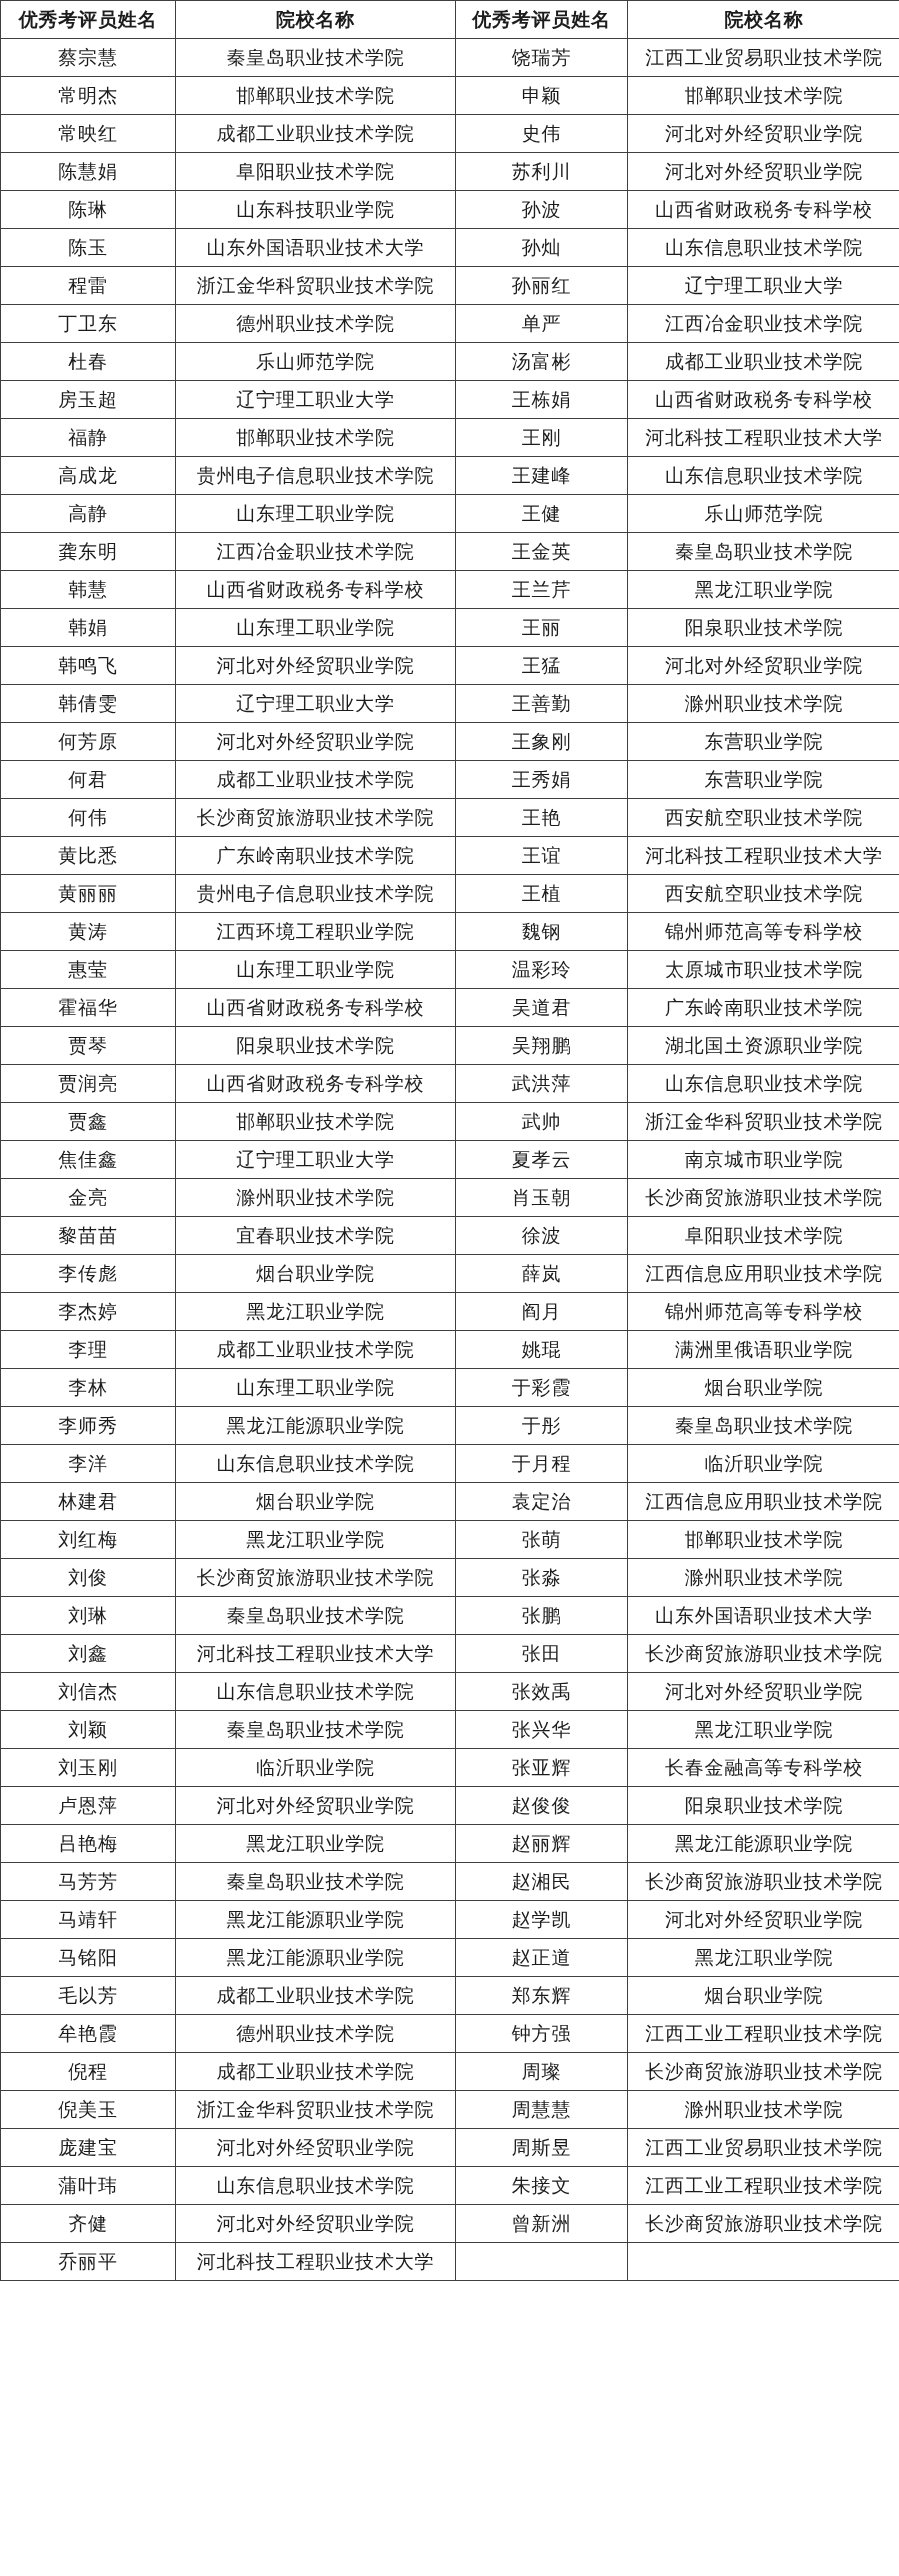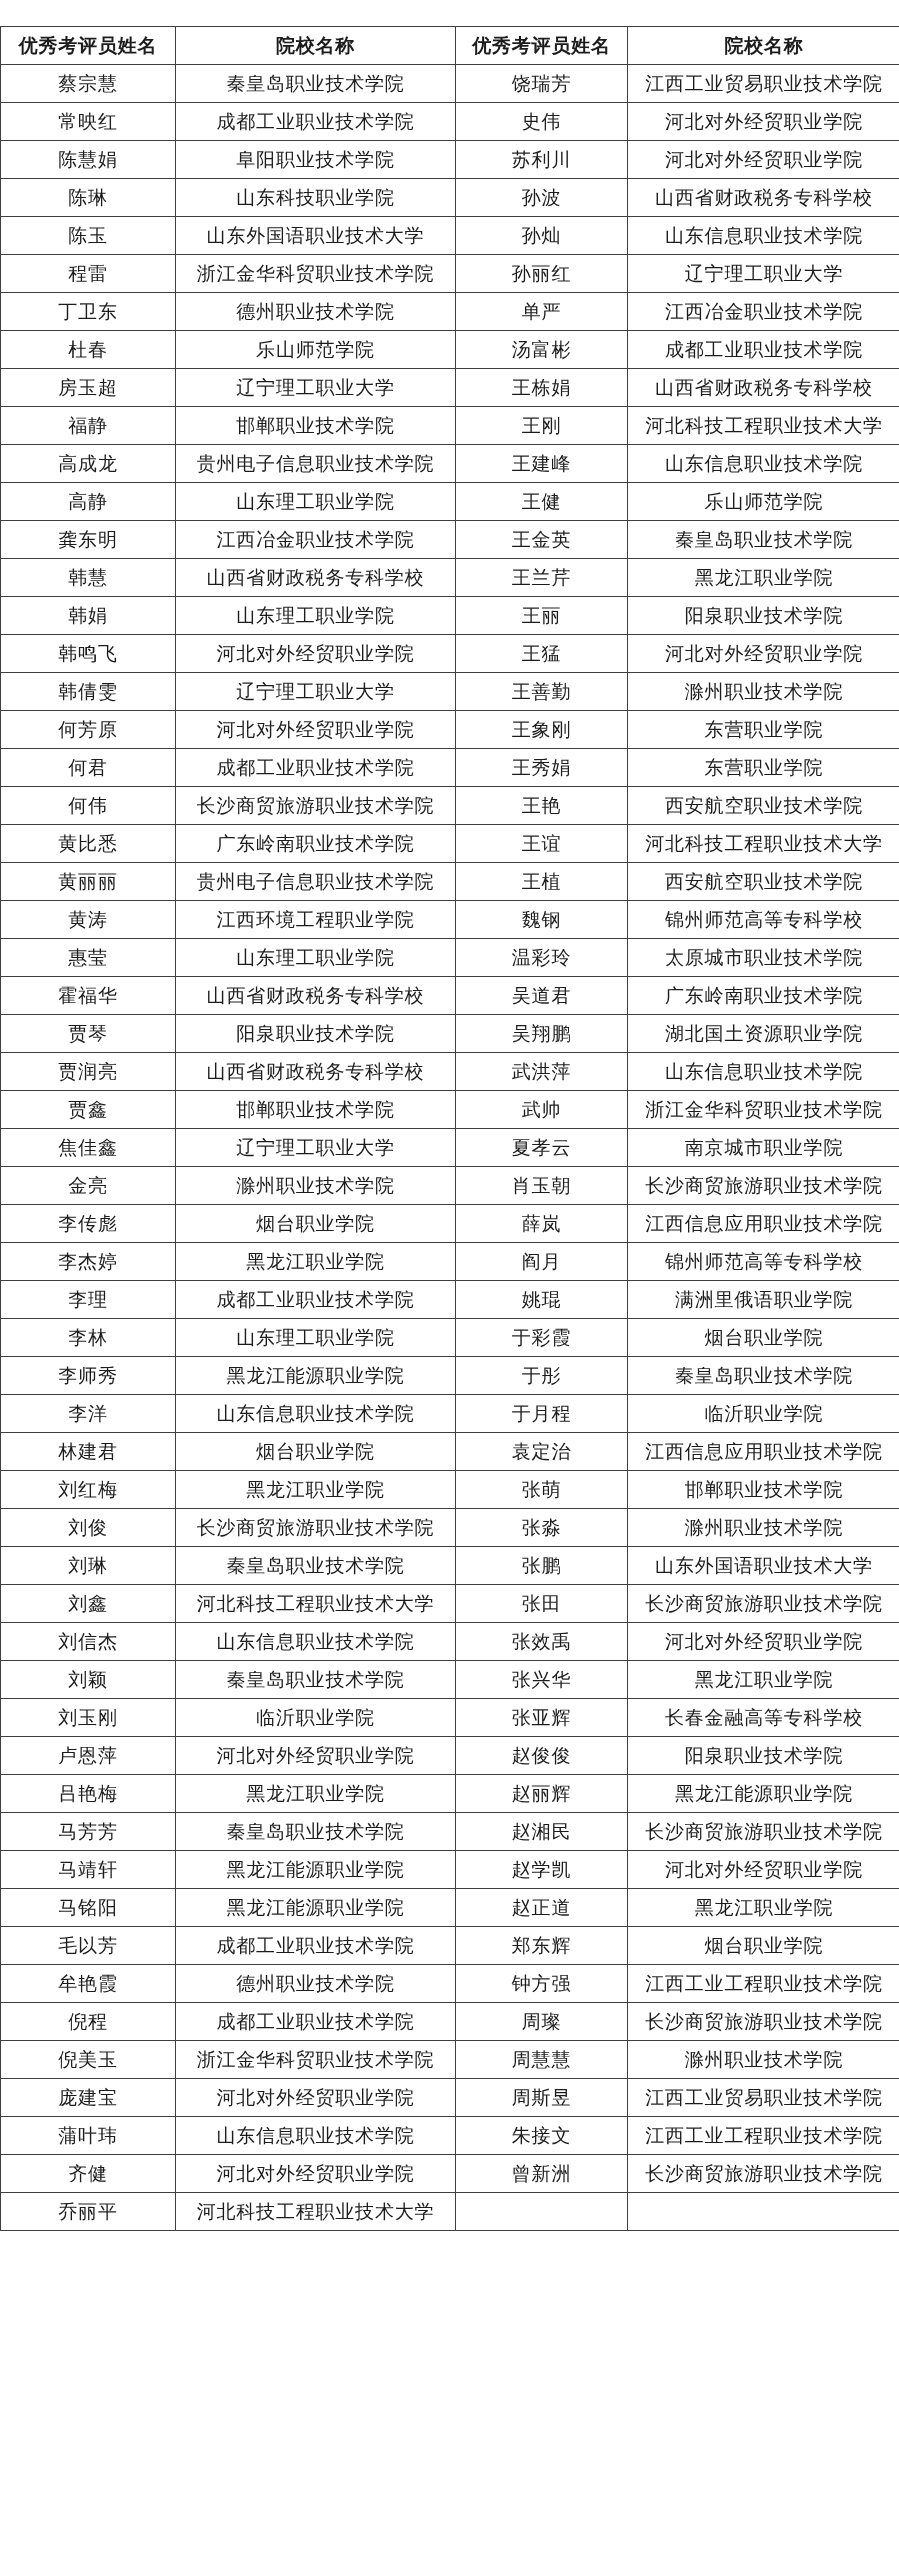--- a/index.html
+++ b/index.html
@@ -6,21 +6,20 @@
     margin: 0;
     padding: 0;
     background: #ffffff;
   }
   body {
     width: 900px;
     font-family: "Liberation Serif", "DejaVu Serif", serif;
   }
   .table-wrap {
     width: 880px;
-    margin-top: 26px;
   }
   table.examiners {
     width: 900px;
     border-collapse: collapse;
     table-layout: fixed;
   }
   table.examiners th,
   table.examiners td {
     border: 1.7px solid #3f3f3f;
     text-align: center;
@@ -62,20 +61,26 @@
       </tr>
     </thead>
     <tbody id="rows-body">
         <tr>
           <td>蔡宗慧</td>
           <td>秦皇岛职业技术学院</td>
           <td>饶瑞芳</td>
           <td>江西工业贸易职业技术学院</td>
         </tr>
         <tr>
+          <td>常明杰</td>
+          <td>邯郸职业技术学院</td>
+          <td>申颖</td>
+          <td>邯郸职业技术学院</td>
+        </tr>
+        <tr>
           <td>常映红</td>
           <td>成都工业职业技术学院</td>
           <td>史伟</td>
           <td>河北对外经贸职业学院</td>
         </tr>
         <tr>
           <td>陈慧娟</td>
           <td>阜阳职业技术学院</td>
           <td>苏利川</td>
           <td>河北对外经贸职业学院</td>
@@ -234,20 +239,26 @@
           <td>焦佳鑫</td>
           <td>辽宁理工职业大学</td>
           <td>夏孝云</td>
           <td>南京城市职业学院</td>
         </tr>
         <tr>
           <td>金亮</td>
           <td>滁州职业技术学院</td>
           <td>肖玉朝</td>
           <td>长沙商贸旅游职业技术学院</td>
+        </tr>
+        <tr>
+          <td>黎苗苗</td>
+          <td>宜春职业技术学院</td>
+          <td>徐波</td>
+          <td>阜阳职业技术学院</td>
         </tr>
         <tr>
           <td>李传彪</td>
           <td>烟台职业学院</td>
           <td>薛岚</td>
           <td>江西信息应用职业技术学院</td>
         </tr>
         <tr>
           <td>李杰婷</td>
           <td>黑龙江职业学院</td>

